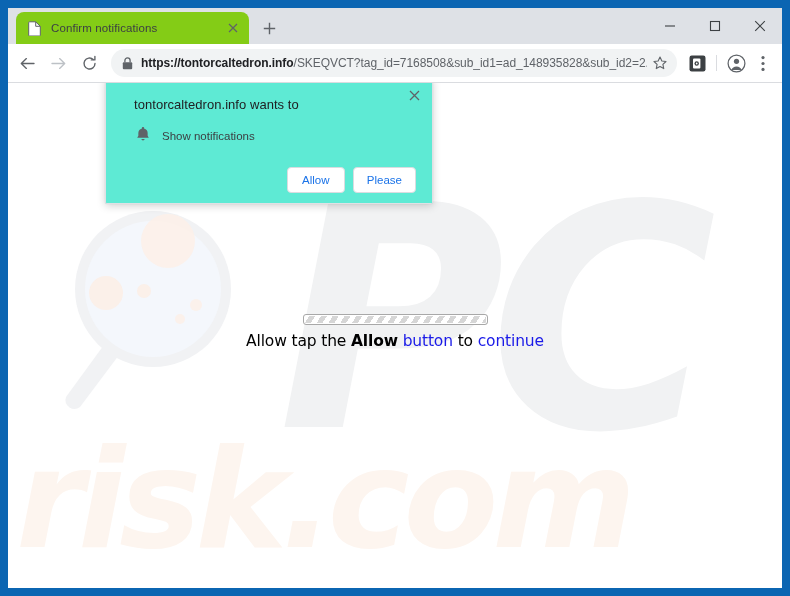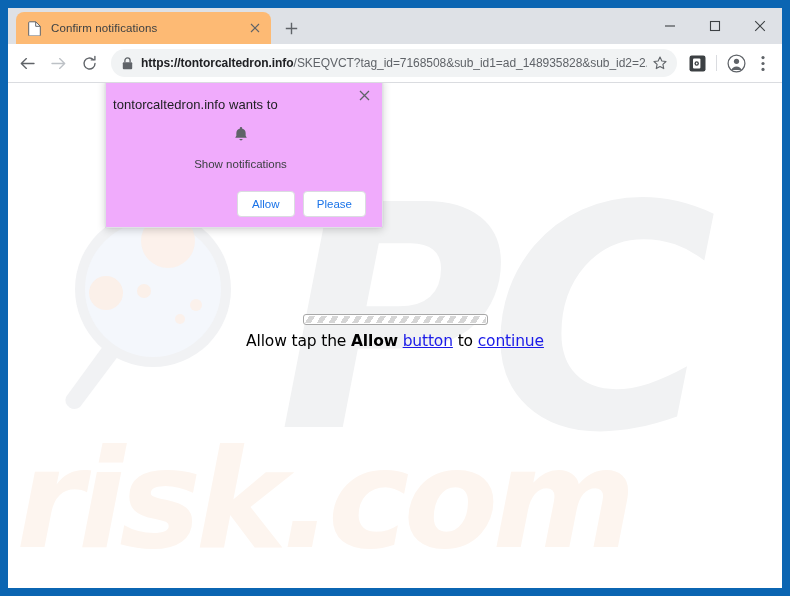--- a/index.html
+++ b/index.html
@@ -38,22 +38,22 @@
     background: #dee1e6;
     display: flex;
     align-items: flex-end;
     padding-left: 8px;
     flex: 0 0 auto;
   }
 
   #browser-tab {
     position: relative;
     height: 32px;
-    width: 255px;
-    background: #fdba74;
+    width: 233px;
+    background: #84cc16;
     border-radius: 8px 8px 0 0;
     display: flex;
     align-items: center;
     padding: 0 8px 0 12px;
     gap: 9px;
   }
 
   .tab-favicon {
     width: 14px; height: 15px;
     flex: 0 0 auto;
@@ -247,36 +247,35 @@
   #page-message {
     font-size: 15.5px;
     color: #000000;
     font-family: "DejaVu Sans", sans-serif;
     letter-spacing: -.15px;
     pointer-events: auto;
   }
   #page-message b { font-weight: bold; }
   #page-message a {
     color: #1a1ae8;
-    text-decoration: underline;
     cursor: pointer;
   }
 
   
   #permission-bubble {
     position: absolute;
     left: 97px;
     top: -5px;
-    width: 278px;
-    background: #f0abfc;
+    width: 328px;
+    background: #5eead4;
     border: 1px solid #dfe1e5;
     border-top: none;
     border-radius: 0 0 2px 2px;
     box-shadow: 0 2px 8px rgba(0,0,0,.18), 0 0 1px rgba(0,0,0,.16);
-    padding: 16px 16px 10px 7px;
+    padding: 16px 16px 10px 28px;
     z-index: 30;
   }
 
   #bubble-close {
     position: absolute;
     top: 8px; right: 9px;
     width: 18px; height: 18px;
     display: flex; align-items: center; justify-content: center;
     cursor: pointer;
   }
@@ -287,21 +286,20 @@
     margin: 3px 0 0 0;
     letter-spacing: .05px;
   }
 
   #bubble-option-row {
     display: flex;
     align-items: center;
     gap: 12px;
     margin-top: 14px;
     padding-left: 2px;
-    flex-direction: column;
   }
   #bubble-option-label {
     font-size: 11.5px;
     color: #3c4043;
   }
 
   #bubble-actions {
     display: flex;
     justify-content: flex-end;
     gap: 8px;

